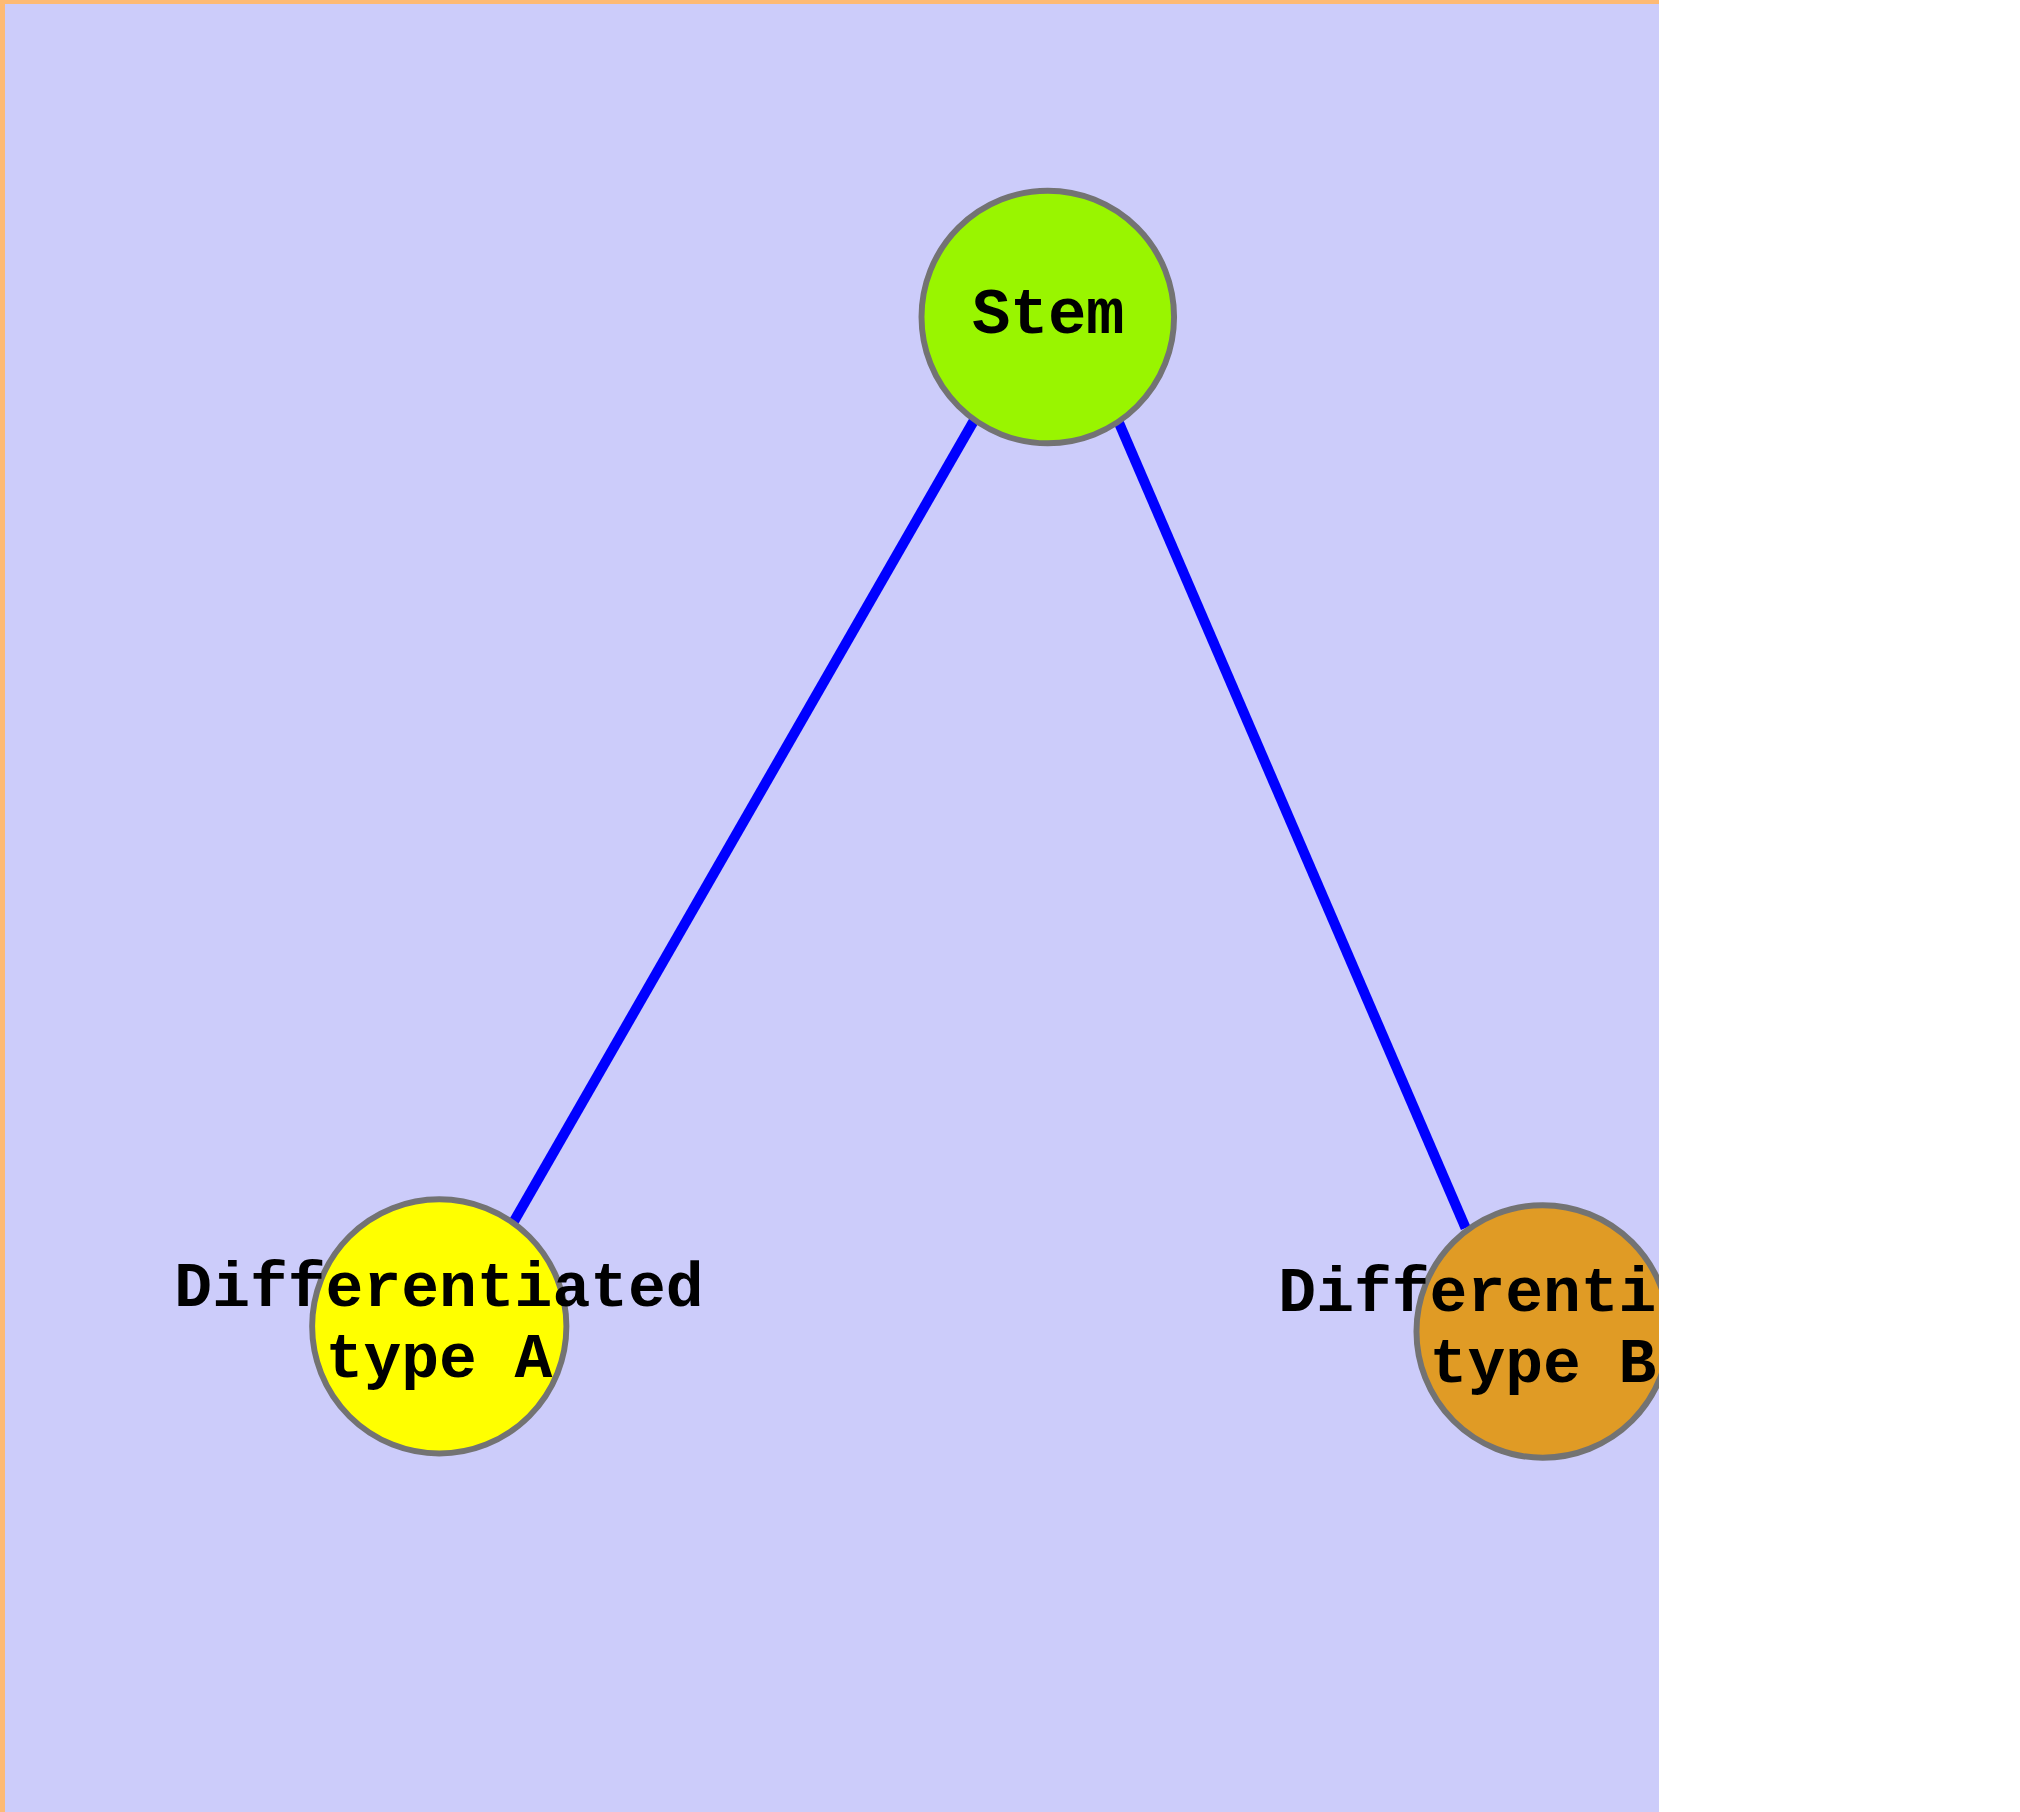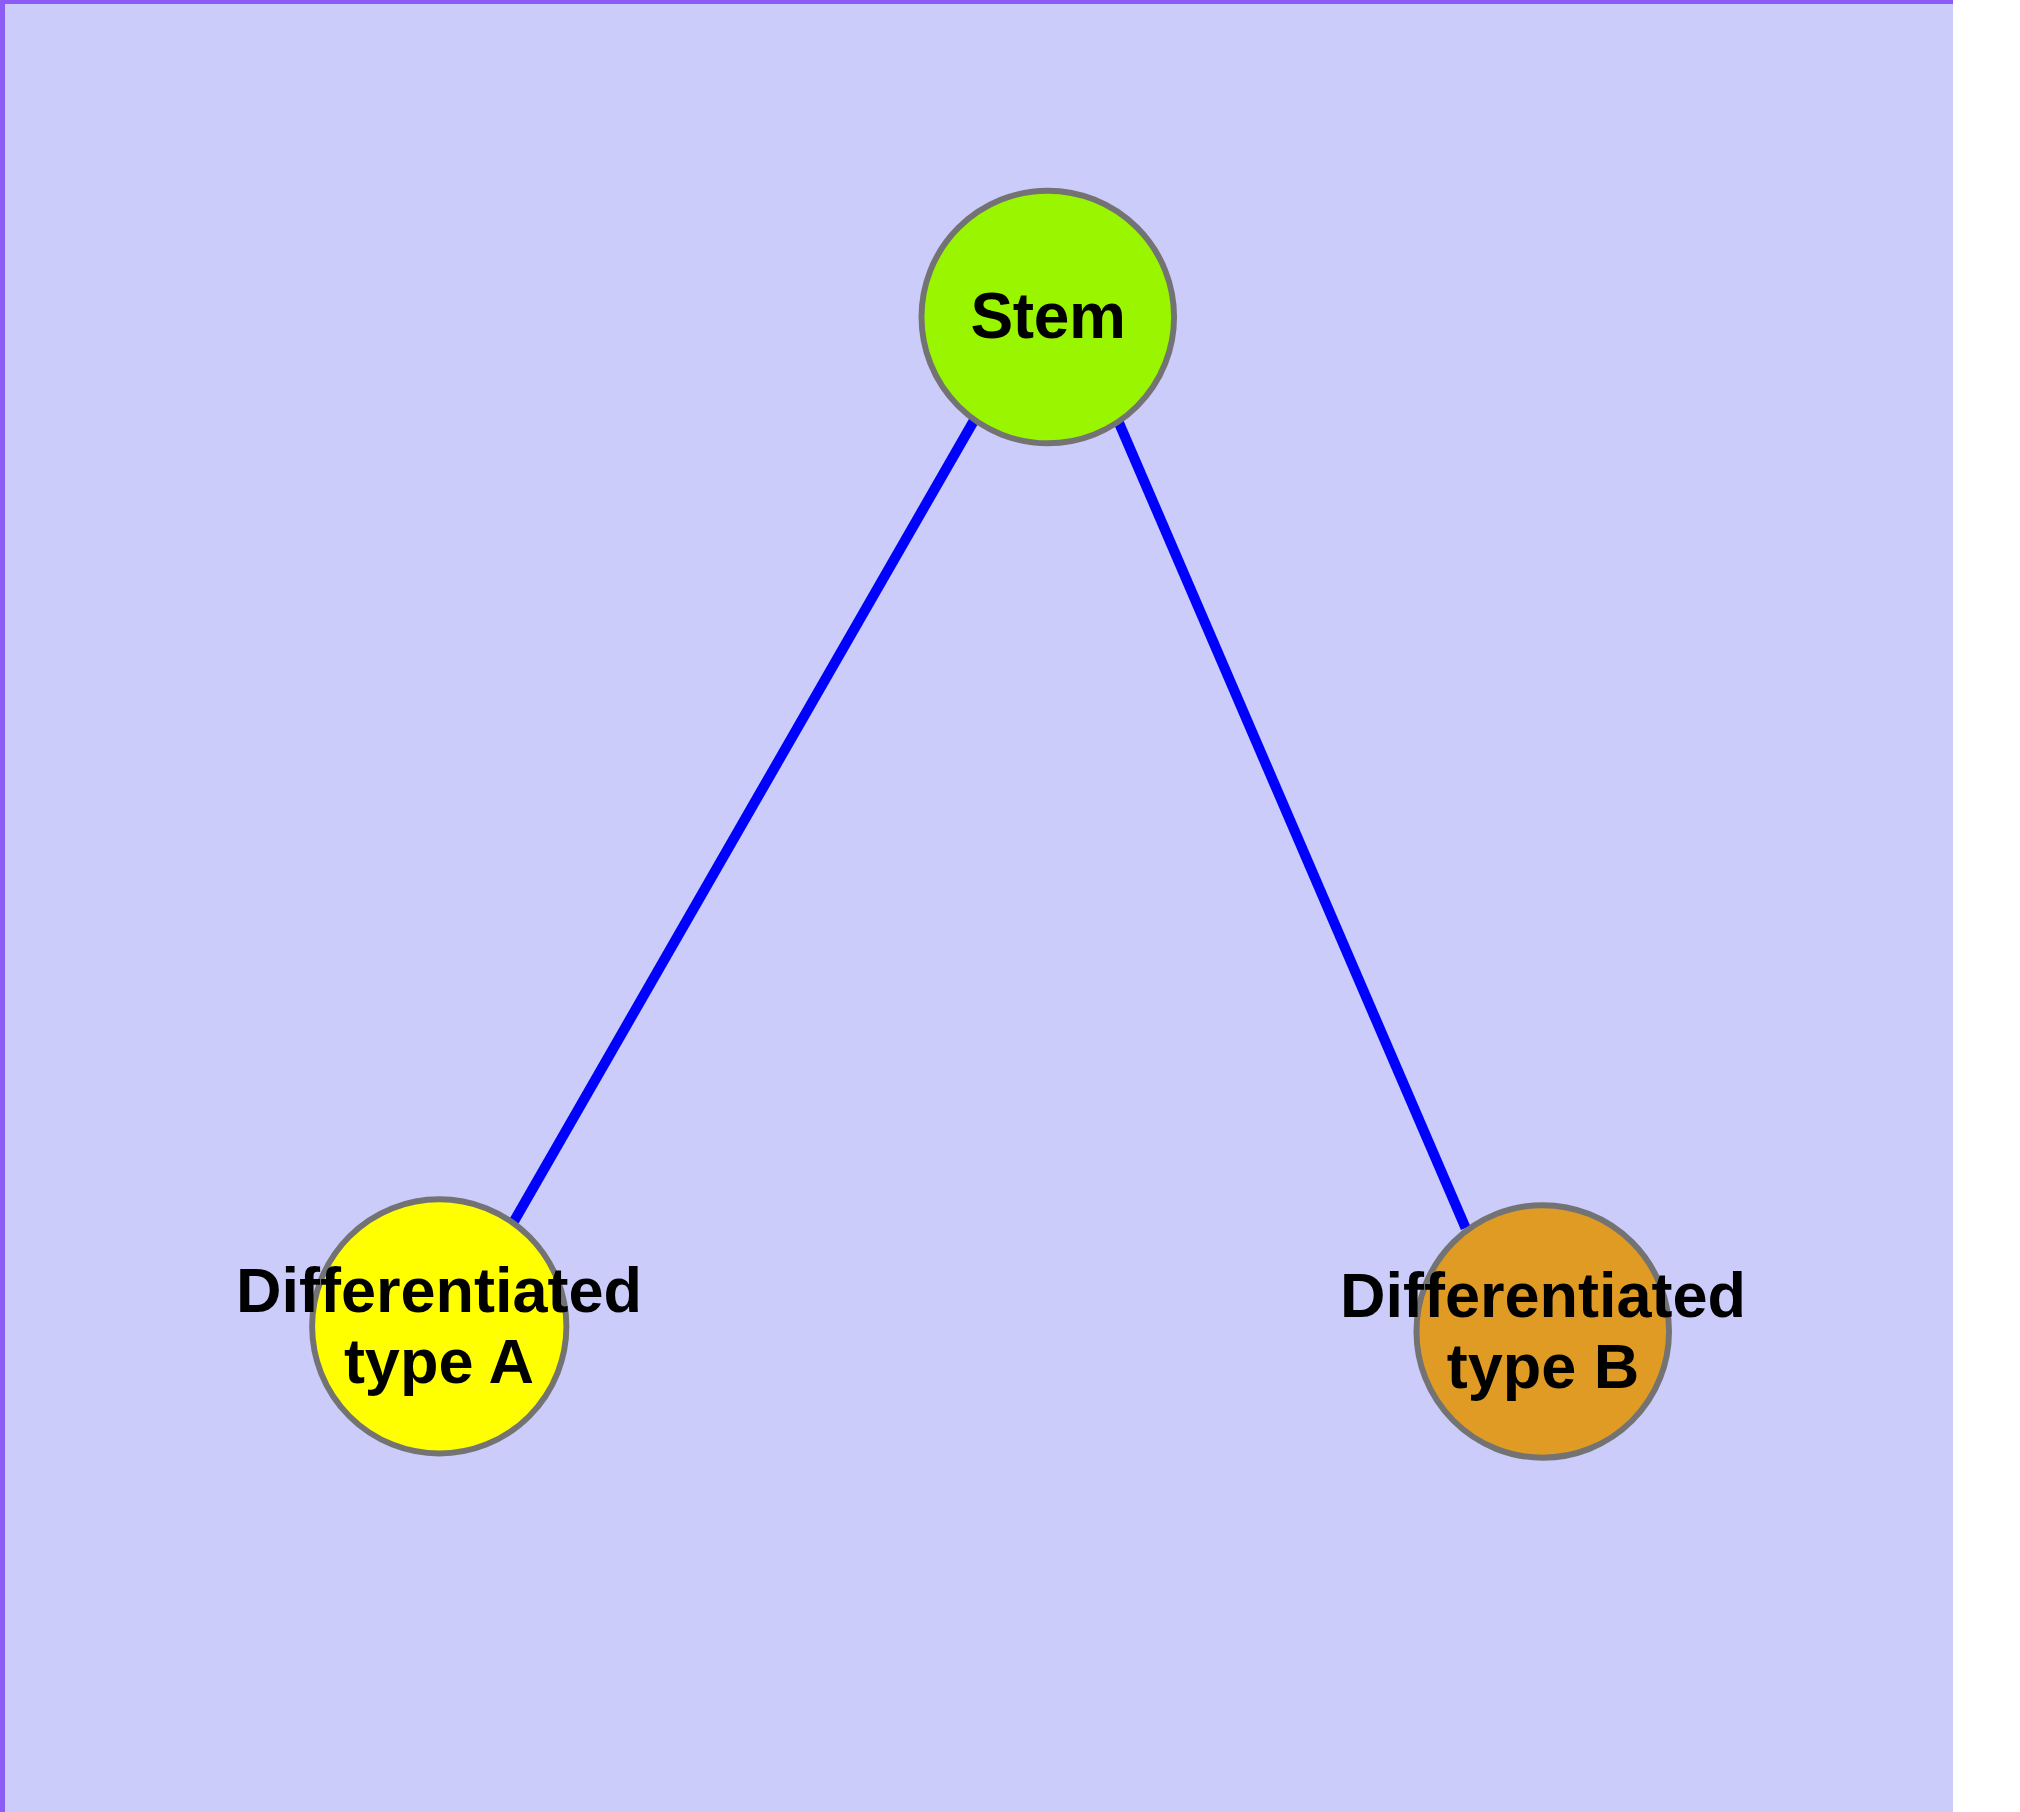--- a/index.html
+++ b/index.html
@@ -3,25 +3,25 @@
 <meta charset="utf-8">
 <title>Cell Differentiation Graph</title>
 <style>
   html, body {
     margin: 0;
     padding: 0;
     background: #ffffff;
   }
   #canvas {
     position: relative;
-    width: 1953px;
+    width: 1659px;
     height: 1812px;
     overflow: hidden;
-    background: #8b5cf6;
-    font-family: Liberation Sans, sans-serif;
+    background: #fdba74;
+    font-family: Liberation Mono, monospace;
   }
   #plot-background {
     position: absolute;
     left: 5.1px;
     top: 4.2px;
     width: 2015px;
     height: 1808px;
     background: #ccccfa;
   }
   #graph-svg {

